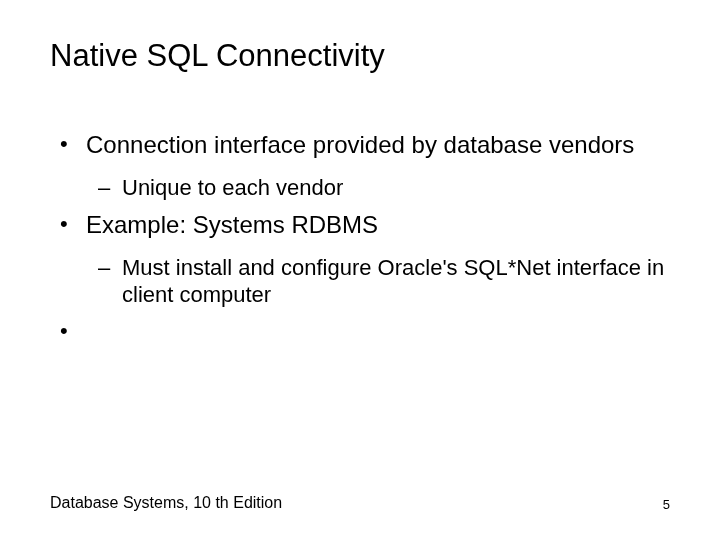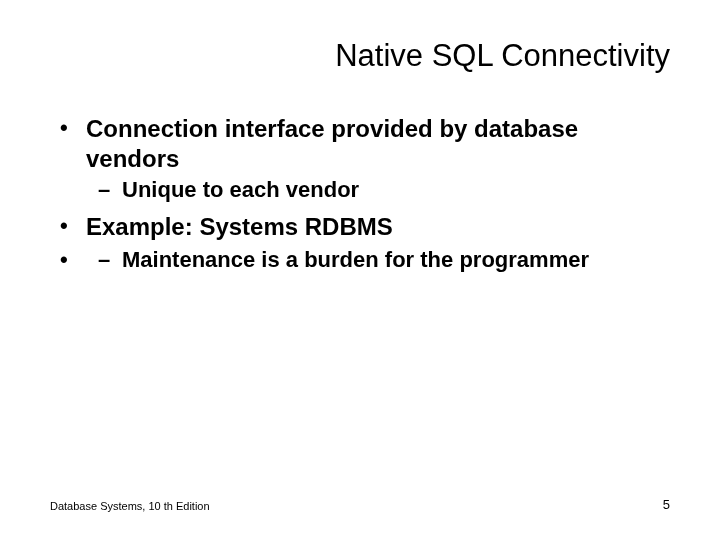--- a/index.html
+++ b/index.html
@@ -6,67 +6,66 @@
     body {
       width: 720px;
       height: 540px;
       background: #ffffff;
       font-family: Arial, Helvetica, sans-serif;
       color: #000;
       position: relative;
       padding: 38px 50px 0 50px;
     }
     .title {
-      text-align: right;
+      text-align: left;
       font-size: 31px;
       font-weight: normal;
-      margin-bottom: 40px;
+      margin-bottom: 56px;
     }
     ul.level1 {
       list-style: none;
       padding-left: 0;
     }
     ul.level1 > li {
       font-size: 24px;
       line-height: 1.25;
       margin-bottom: 4px;
       position: relative;
       padding-left: 36px;
-      font-weight: bold;
     }
     ul.level1 > li::before {
       content: "•";
       position: absolute;
       left: 10px;
       top: 0;
       font-size: 22px;
     }
     ul.level2 {
       list-style: none;
       padding-left: 0;
-      margin-top: 2px;
+      margin-top: 14px;
       margin-bottom: 8px;
     }
     ul.level2 > li {
       font-size: 22px;
       line-height: 1.25;
       position: relative;
       padding-left: 36px;
     }
     ul.level2 > li::before {
       content: "–";
       position: absolute;
       left: 12px;
       top: 0;
     }
     .footer-left {
       position: absolute;
       left: 50px;
       bottom: 28px;
-      font-size: 11px;
+      font-size: 16px;
     }
     .footer-right {
       position: absolute;
       right: 50px;
       bottom: 28px;
       font-size: 13px;
     }
   </style>
 </head>
 <body>
@@ -75,22 +74,22 @@
 
 <ul class="level1">
   <li>
     <span>Connection interface provided by database vendors</span>
     <ul class="level2">
       <li>Unique to each vendor</li>
     </ul>
   </li>
   <li>
     <span>Example: Systems RDBMS</span>
+    <ul class="level2">
+      <li>Must install and configure Oracle's SQL*Net interface in client computer</li>
+    </ul>
   </li>
   <li>
-    <ul class="level2">
-      <li>Maintenance is a burden for the programmer</li>
-    </ul>
   </li>
 </ul>
 
 <div class="footer-left">Database Systems, 10 th Edition</div>
 <div class="footer-right">5</div>
 
 </body></html>

